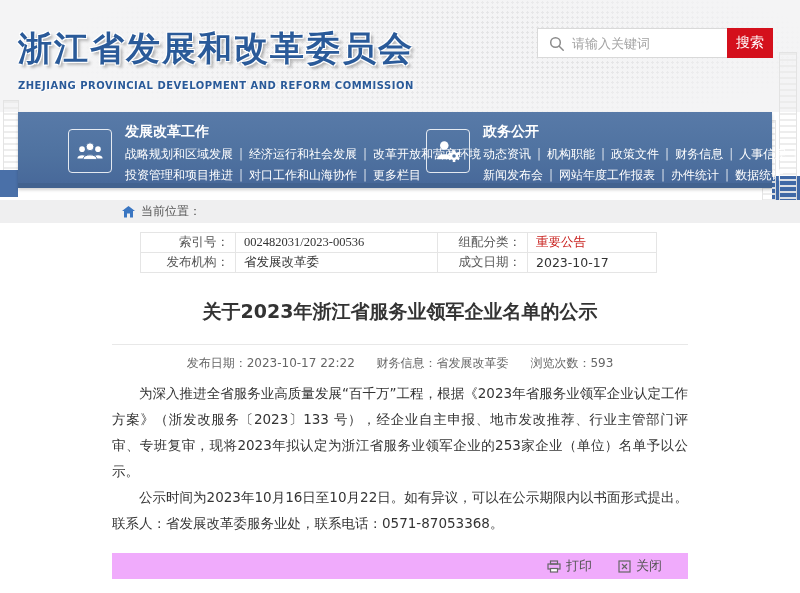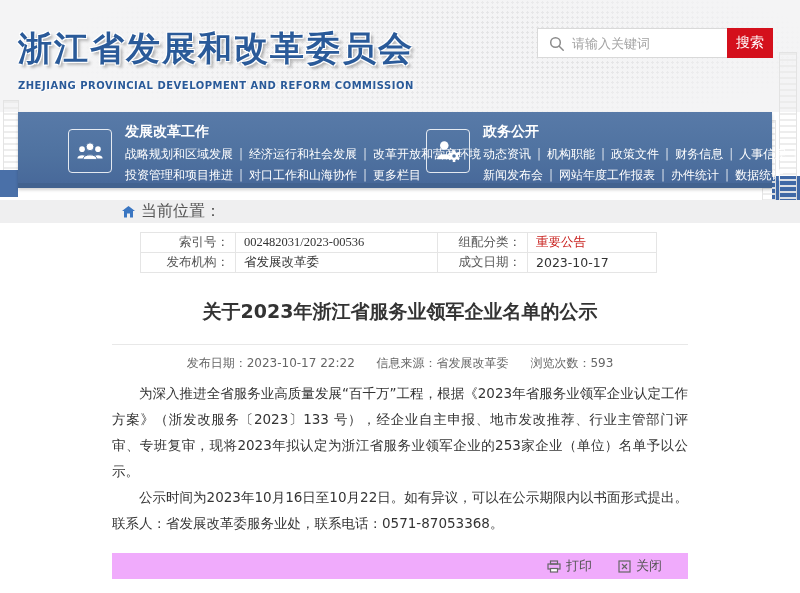--- a/index.html
+++ b/index.html
@@ -44,21 +44,21 @@
   .icon-box { width:44px; height:44px; margin-top:7px; border:1px solid rgba(255,255,255,.85); border-radius:4px;
               display:flex; align-items:center; justify-content:center; }
   .nav-txt { margin-left:13px; color:#fff; }
   .nav-title { font-size:14px; font-weight:bold; line-height:18px; margin-bottom:4px; cursor:pointer; }
   .nav-row { font-size:12px; line-height:21px; white-space:nowrap; }
   .nav-link { color:#fff; text-decoration:none; cursor:pointer; }
   .nav-sep { opacity:.75; margin:0 6px; }
 
   
   .breadcrumb-bar { position:absolute; left:0; top:200px; width:800px; height:23px; background:#efeff0;
-                    display:flex; align-items:center; font-size:16px; color:#555; }
+                    display:flex; align-items:center; font-size:12px; color:#555; }
   .breadcrumb-bar svg { margin-left:122px; margin-right:6px; }
   .crumb-seg { color:#555; cursor:pointer; }
   .crumb-seg.last { cursor:default; }
   .crumb-sep { margin:0 1px; }
 
   
   .doc-info { position:absolute; left:140px; top:232px; width:517px; border-collapse:collapse; table-layout:fixed; }
   .doc-info td { border:1px solid #e5e5e5; height:20px; font-size:12.5px; padding:0 8px; color:#333; }
   .doc-info td.lbl { width:95px; text-align:right; color:#555; padding-right:6px; }
   .doc-info td.lbl2 { width:90px; text-align:right; color:#555; padding-right:6px; }
@@ -174,21 +174,21 @@
           <td class="val2">2023-10-17</td>
         </tr>
       </tbody>
   </table>
 
   <h2 class="article-title">关于2023年浙江省服务业领军企业名单的公示</h2>
   <div class="title-divider"></div>
 
   <div class="meta">
     <span class="pair"><span>发布日期：</span><span>2023-10-17 22:22</span></span>
-    <span class="pair"><span>信息来源：</span><span>省发展改革委</span></span>
+    <span class="pair"><span>财务信息：</span><span>省发展改革委</span></span>
     <span class="pair"><span>浏览次数：</span><span>593</span></span>
   </div>
 
   <div class="paras">
     <div id="paras-holder">
         <p>为深入推进全省服务业高质量发展“百千万”工程，根据《2023年省服务业领军企业认定工作方案》（浙发改服务〔2023〕133 号），经企业自主申报、地市发改推荐、行业主管部门评审、专班复审，现将2023年拟认定为浙江省服务业领军企业的253家企业（单位）名单予以公示。</p>
         <p>公示时间为2023年10月16日至10月22日。如有异议，可以在公示期限内以书面形式提出。联系人：省发展改革委服务业处，联系电话：0571-87053368。</p>
       </div>
     <div class="attachment">
       <span>附件：</span><a>2023年浙江省服务业领军企业名单.docx</a>

